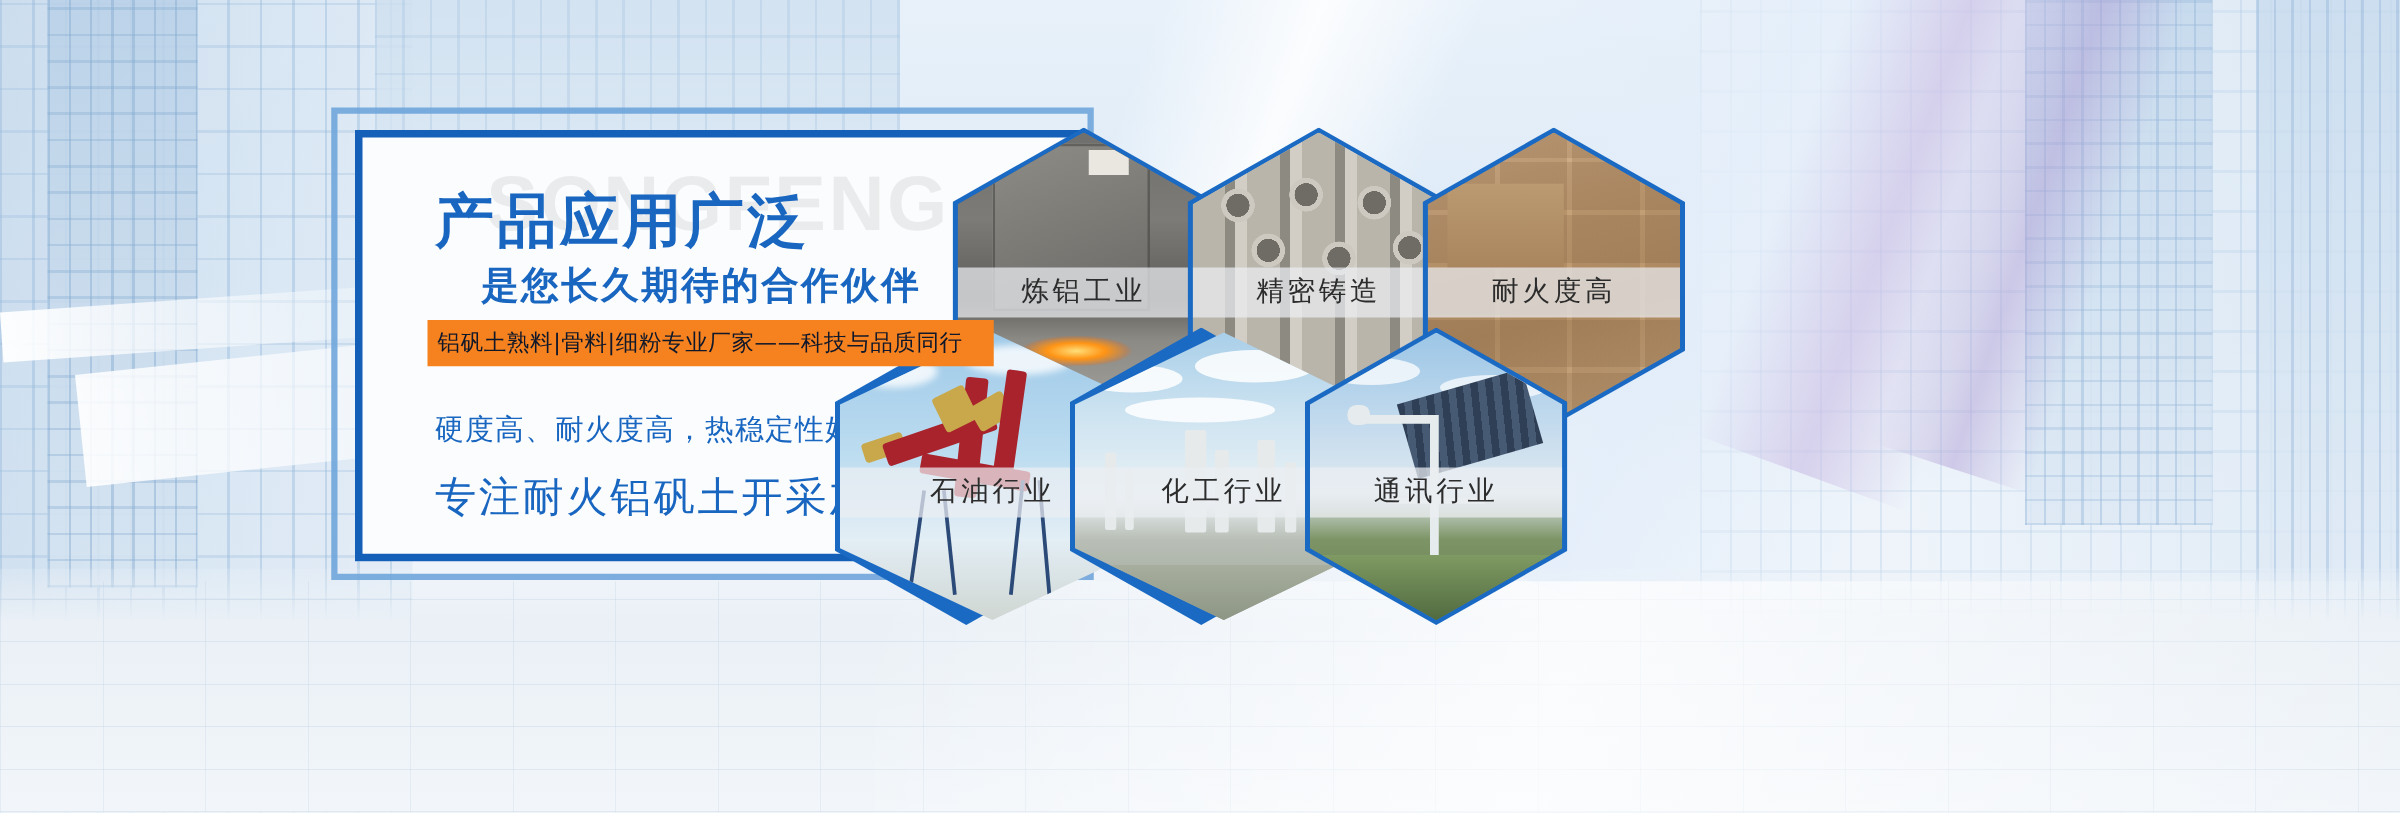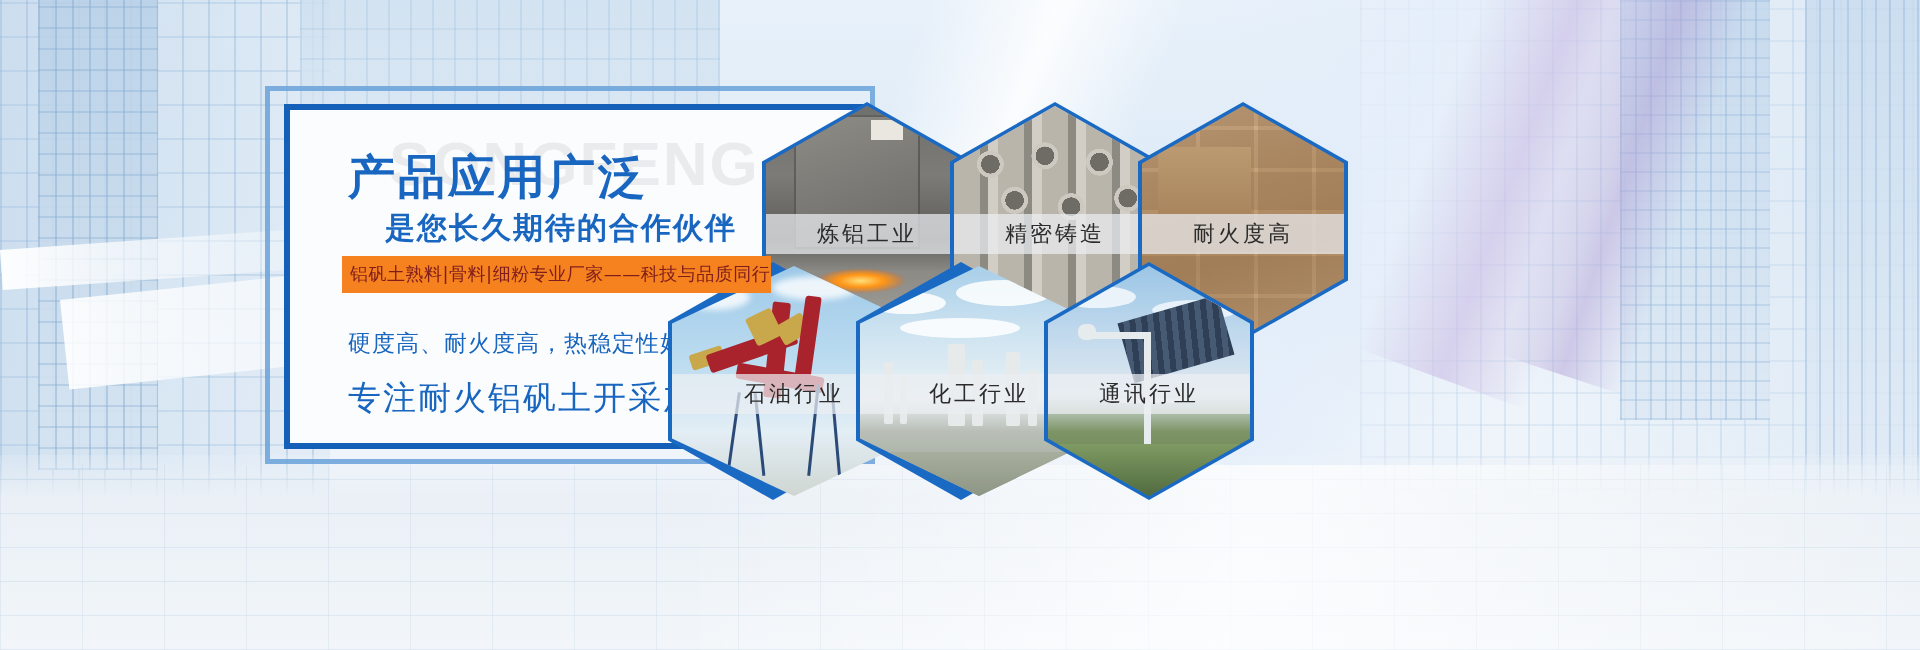--- a/index.html
+++ b/index.html
@@ -120,22 +120,22 @@
   }
   .t-sub{
     position:absolute;left:58px;top:98px;
     font-size:30px;font-weight:bold;color:#1866c0;letter-spacing:2px;
     white-space:nowrap;
     font-family:"DejaVu Sans","Liberation Sans",sans-serif;
     margin-left:37px;
   }
   .t-band{
     position:absolute;left:58px;top:152px;
-    background:#f5821f;color:#7f1d1d;
-    padding:6px 1px 7px 8px;
+    background:#f5821f;color:#0f172a;
+    padding:6px 25px 7px 8px;
     font-size:18px;letter-spacing:.5px;white-space:nowrap;
     font-family:"DejaVu Sans","Liberation Sans",sans-serif;
     z-index:6;
   }
   .t-feat{
     position:absolute;left:58px;top:218px;
     font-size:23px;color:#1866c0;letter-spacing:1px;white-space:nowrap;
     font-family:"DejaVu Sans","Liberation Sans",sans-serif;
   }
   .t-focus{

